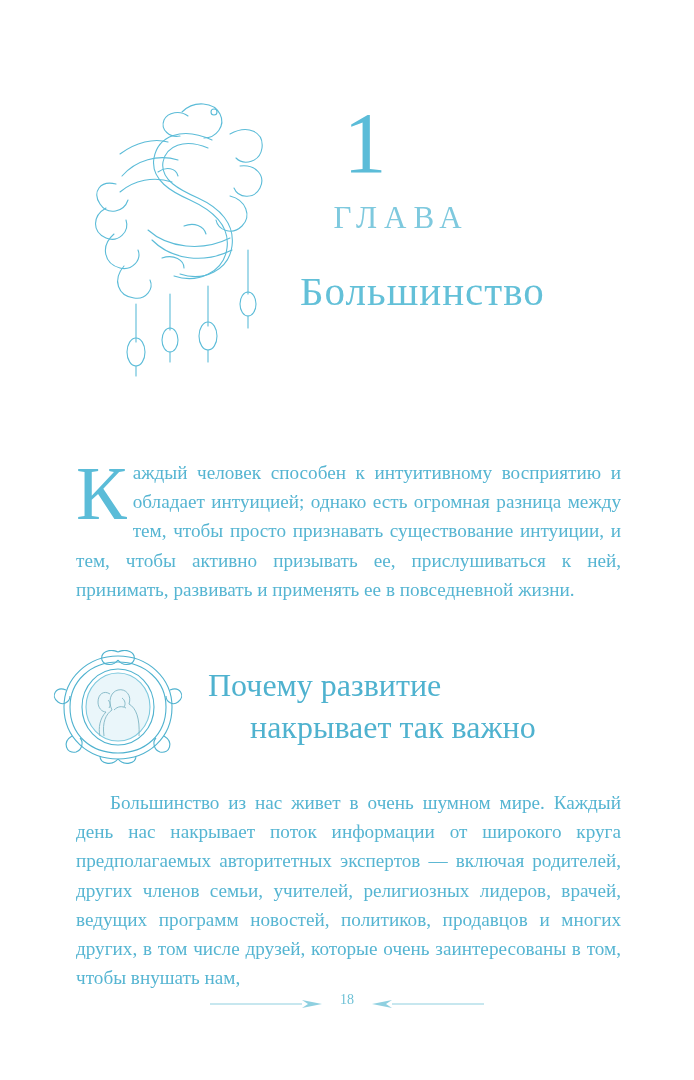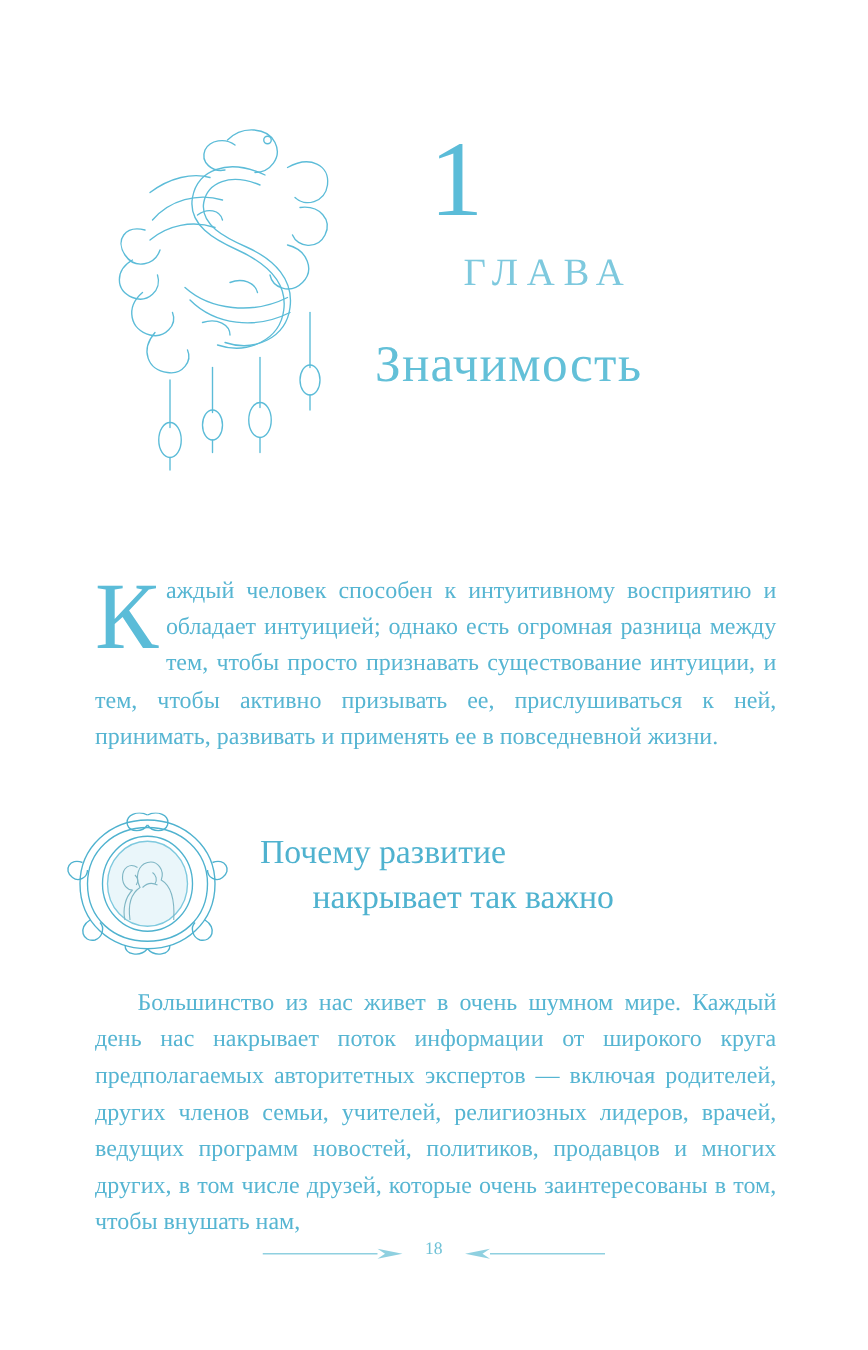--- a/index.html
+++ b/index.html
@@ -51,21 +51,21 @@
     line-height: 1;
     color: #5bbcd8;
     letter-spacing: 0;
   }
 
   .chapter-word {
     position: absolute;
     left: 296px;
     top: 140px;
     width: 210px;
-    text-align: right;
+    text-align: center;
     font-family: "Liberation Serif", serif;
     font-size: 31px;
     letter-spacing: 7px;
     color: #7ec9de;
   }
 
   .chapter-title {
     position: absolute;
     left: 300px;
     top: 205px;
@@ -119,21 +119,21 @@
     width: 132px;
     height: 115px;
   }
 
   .section-title {
     position: absolute;
     left: 168px;
     top: 14px;
     width: 450px;
     font-family: "Liberation Serif", serif;
-    font-size: 27px;
+    font-size: 32px;
     line-height: 1.32;
     color: #4fb2cf;
   }
   .section-title .line2 {
     display: block;
     padding-left: 42px;
   }
 
   #section-paragraph {
     top: 788px;
@@ -211,21 +211,21 @@
           <path d="M96 92 C104 86 114 88 116 96"></path>
           <path d="M122 146 C132 142 142 146 144 154"></path>
           <path d="M100 178 C112 174 122 180 122 188"></path>
         </g>
       </svg>
     </div>
 
     <div class="chapter-number">1</div>
     <div class="chapter-word">ГЛАВА</div>
     <div class="chapter-title">
-      <span>Значимость</span><br>
+      <span>Большинство</span><br>
     </div>
   </div>
 
   <div class="body-block" id="intro-paragraph">
     <span class="dropcap">К</span>
     <span>аждый человек способен к интуитивному восприятию и обладает интуицией; однако есть огромная разница между тем, чтобы просто признавать существование интуиции, и тем, чтобы активно призывать ее, прислушиваться к ней, принимать, развивать и применять ее в повседневной жизни.</span>
   </div>
 
   <div class="section-head">
     <div class="medallion">

